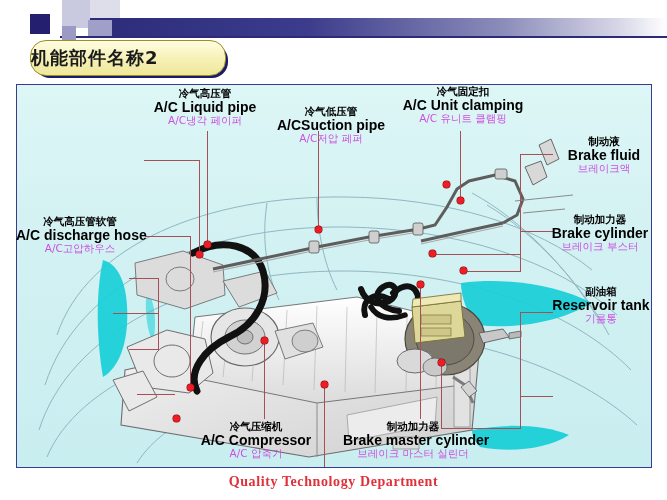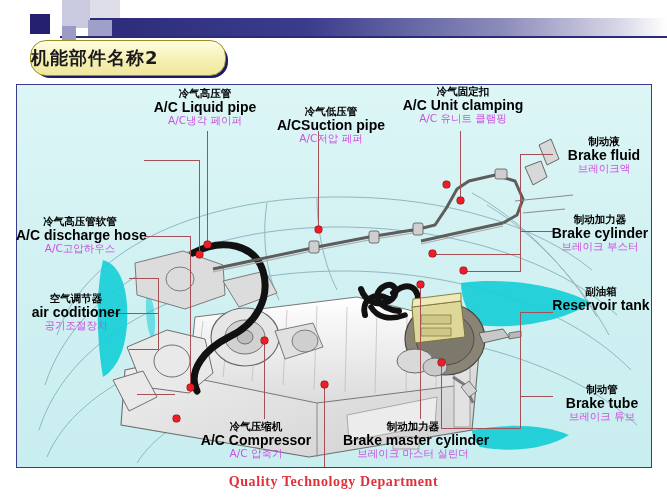--- a/index.html
+++ b/index.html
@@ -283,25 +283,20 @@
     <div class="kr">A/C 유니트 클램핑</div>
   </div>
 
 
   <div class="lbl" style="left:16px;top:216px;width:128px;">
     <div class="cn">冷气高压管软管</div>
     <div class="en">A/C discharge hose</div>
     <div class="kr">A/C고압하우스</div>
   </div>
 
-  <div class="lbl" style="left:24px;top:293px;width:104px;">
-    <div class="cn">空气调节器</div>
-    <div class="en">air coditioner</div>
-    <div class="kr">공기조절장치</div>
-  </div>
 
 
   <div class="lbl" style="left:200px;top:421px;width:112px;">
     <div class="cn">冷气压缩机</div>
     <div class="en">A/C Compressor</div>
     <div class="kr">A/C 압축기</div>
   </div>
 
   <div class="lbl" style="left:343px;top:421px;width:140px;">
     <div class="cn">制动加力器</div>
@@ -317,22 +312,18 @@
 
   <div class="lbl" style="left:540px;top:214px;width:120px;">
     <div class="cn">制动加力器</div>
     <div class="en">Brake cylinder</div>
     <div class="kr">브레이크 부스터</div>
   </div>
 
   <div class="lbl" style="left:543px;top:286px;width:116px;">
     <div class="cn">副油箱</div>
     <div class="en">Reservoir tank</div>
-  </div>
-
-  <div class="lbl" style="left:548px;top:384px;width:108px;">
-    <div class="cn">制动管</div>
-    <div class="en">Brake tube</div>
-    <div class="kr">브레이크 튜브</div>
-  </div>
+    <div class="kr">기름통</div>
+  </div>
+
 
   <div class="footer">Quality Technology Department</div>
 </div>
 
 </body></html>

